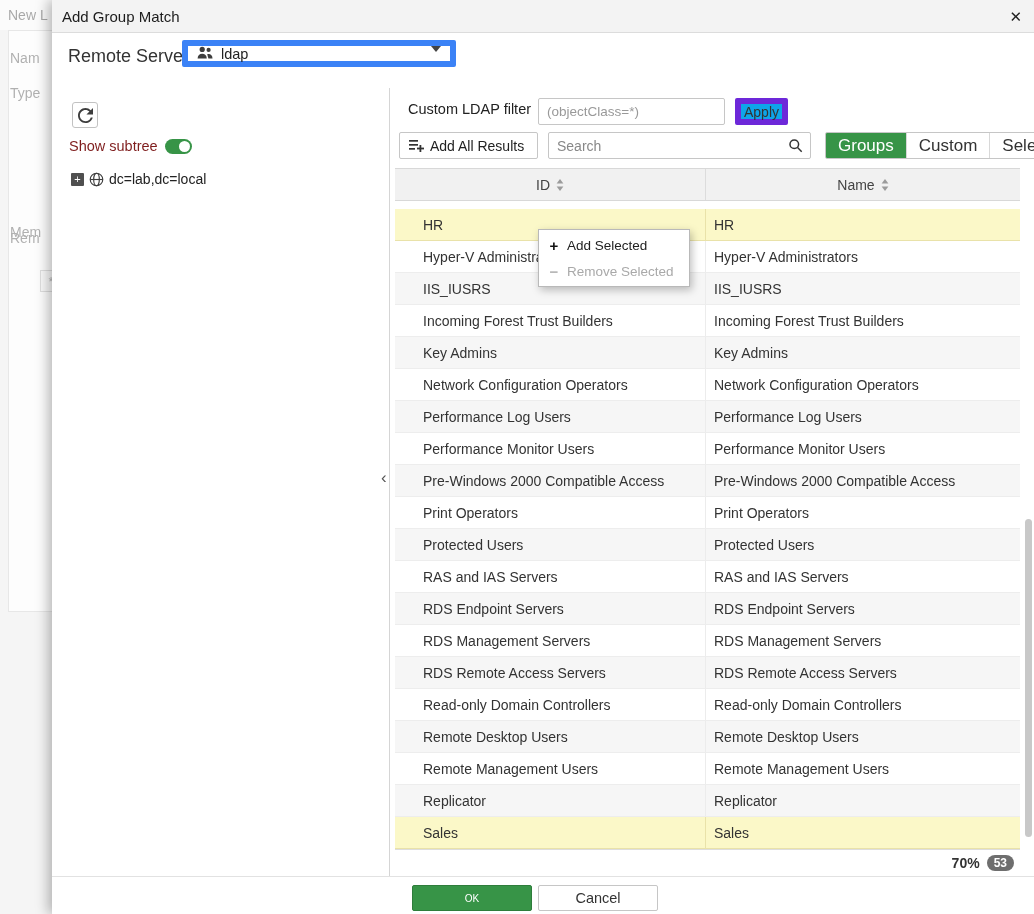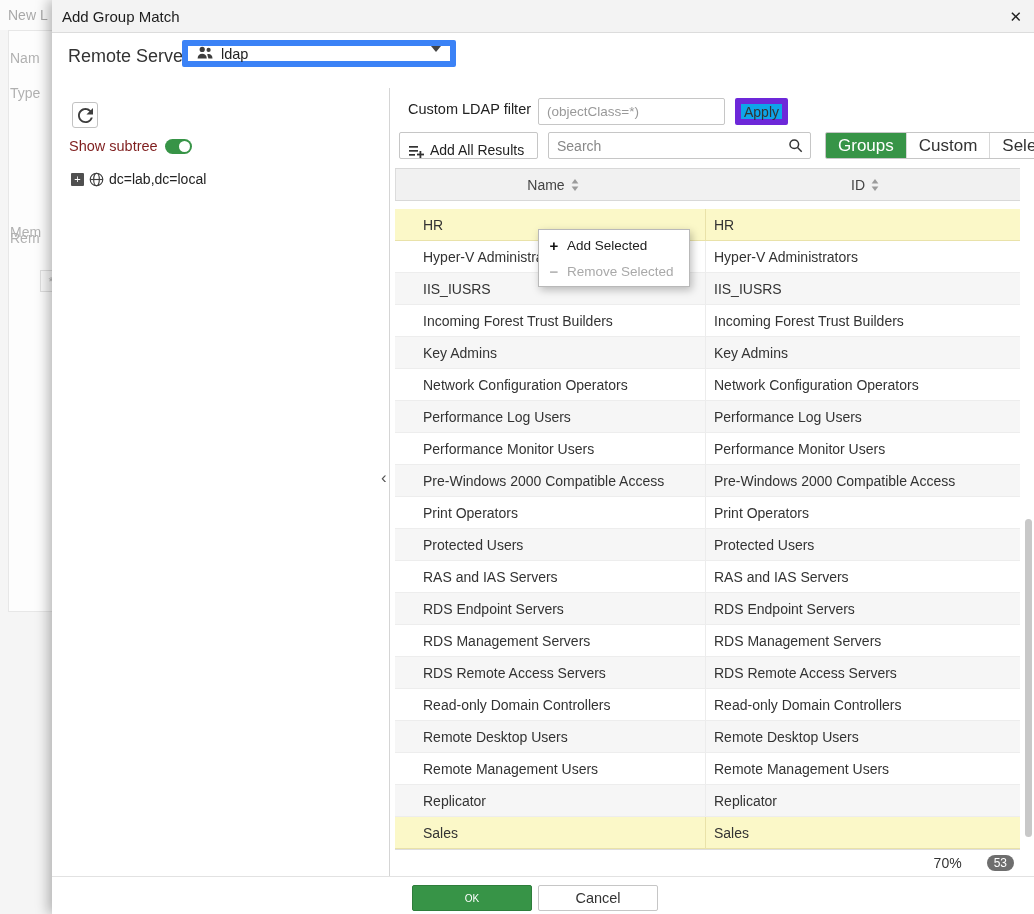--- a/index.html
+++ b/index.html
@@ -51,21 +51,21 @@
   
   .filter-label { position:absolute; left:356px; top:101px; font-size:14.5px; color:#222; }
   .filter-input { position:absolute; left:486px; top:98px; width:187px; height:27px; border:1px solid #c6c6c6;
                   border-radius:2px; padding:0 8px; font-size:13.5px; color:#333; font-family:inherit; }
   .filter-input::placeholder { color:#999; }
   .apply-btn { position:absolute; left:683px; top:98px; width:53px; height:27px; border:6px solid #6d28d9;
                border-radius:2px; background:#0ea5e9; font-size:14px; color:#333; font-family:inherit; cursor:pointer; }
 
   
   .addall-btn { position:absolute; left:347px; top:132px; height:27px; width:139px; border:1px solid #c6c6c6;
-                border-radius:2px; background:#fff; display:flex; align-items:flex-end; gap:6px; padding:0 9px;
+                border-radius:2px; background:#fff; display:flex; align-items:center; gap:6px; padding:0 9px;
                 font-size:14px; color:#222; cursor:pointer; }
   .search-group { position:absolute; left:496px; top:132px; width:263px; height:27px; border:1px solid #c6c6c6;
                   border-radius:2px; background:#fff; display:flex; align-items:center; }
   .search-input { flex:1; min-width:0; border:none; outline:none; padding:0 8px; font-size:14px; font-family:inherit;
                   color:#333; background:transparent; }
   .search-input::placeholder { color:#888; }
   .search-icon-btn { width:30px; height:100%; display:flex; align-items:center; justify-content:center; cursor:pointer; }
   .tabs { position:absolute; left:773px; top:132px; height:27px; display:flex; border:1px solid #c6c6c6;
           border-radius:2px; overflow:hidden; background:#fff; }
   .tab { padding:0 12px; line-height:25px; font-size:17px; color:#333; border-left:1px solid #d8d8d8;
@@ -81,21 +81,21 @@
   .th-name { width:315px; border-left:1px solid #dcdcdc; }
   .trows { position:absolute; left:343px; top:209px; width:625px; }
   .trow { display:flex; height:32px; border-bottom:1px solid #ededed; background:#fff; cursor:pointer; }
   .trow.alt { background:#f6f6f6; }
   .trow.sel { background:var(--row-selected,#fbf8c8); border-bottom-color:#e9e2a9; }
   .tc { display:flex; align-items:center; font-size:14px; color:#333; white-space:nowrap; overflow:hidden; }
   .tc-id { width:310px; padding-left:28px; }
   .tc-name { width:315px; padding-left:8px; border-left:1px solid #ececec; }
   .trow.sel .tc-name { border-left-color:#e9e2a9; }
   .tfoot { position:absolute; left:343px; top:849px; width:625px; height:27px; border-top:1px solid #dddddd;
-           display:flex; align-items:center; justify-content:flex-end; gap:25px; padding-right:6px; font-size:14px; color:#333; background:#fff; }
+           display:flex; align-items:center; justify-content:flex-end; gap:7px; padding-right:6px; font-size:14px; color:#333; background:#fff;font-weight:bold; }
   .badge { background:var(--badge,#6e6e6e); color:#fff; font-size:12px; border-radius:9px; padding:1px 7px; }
 
   
   .ctx-menu { position:absolute; left:486px; top:229px; width:152px; background:#fff; border:1px solid #b9b9b9;
               box-shadow:2px 3px 8px rgba(0,0,0,0.25); z-index:5; padding:2px 0; }
   .menu-item { display:flex; align-items:center; gap:7px; height:26px; padding:0 9px; font-size:13.5px; color:#222; cursor:pointer; }
   .menu-item .mi-icon { font-weight:bold; font-size:15px; width:12px; text-align:center; color:#111; }
   .menu-item.disabled { color:#a9a9a9; cursor:default; }
   .menu-item.disabled .mi-icon { color:#b5b5b5; }
 
@@ -204,38 +204,38 @@
         </svg>
       </span>
     </div>
     <div class="tabs">
         <div class="tab active">Groups</div>
         <div class="tab">Custom</div>
         <div class="tab">Selected</div>
       </div>
 
     <div class="thead">
+      <div class="th th-id">
+        <span>ID</span>
+        <span style="display:flex;">
+          <svg width="8" height="12" viewBox="0 0 8 12">
+              <path d="M4 0 7.4 4.6H.6z" fill="#9b9b9b"></path>
+              <path d="M4 12 .6 7.4h6.8z" fill="#9b9b9b"></path>
+            </svg>
+        </span>
+      </div>
       <div class="th th-name">
         <span>Name</span>
         <span style="display:flex;">
           <svg width="8" height="12" viewBox="0 0 8 12">
               <path d="M4 0 7.4 4.6H.6z" fill="#9b9b9b"></path>
               <path d="M4 12 .6 7.4h6.8z" fill="#9b9b9b"></path>
             </svg>
         </span>
       </div>
-      <div class="th th-id">
-        <span>ID</span>
-        <span style="display:flex;">
-          <svg width="8" height="12" viewBox="0 0 8 12">
-              <path d="M4 0 7.4 4.6H.6z" fill="#9b9b9b"></path>
-              <path d="M4 12 .6 7.4h6.8z" fill="#9b9b9b"></path>
-            </svg>
-        </span>
-      </div>
     </div>
     <div class="trows">
         <div class="trow sel">
           <div class="tc tc-id">HR</div>
           <div class="tc tc-name">HR</div>
         </div>
         <div class="trow">
           <div class="tc tc-id">Hyper-V Administrators</div>
           <div class="tc tc-name">Hyper-V Administrators</div>
         </div>

